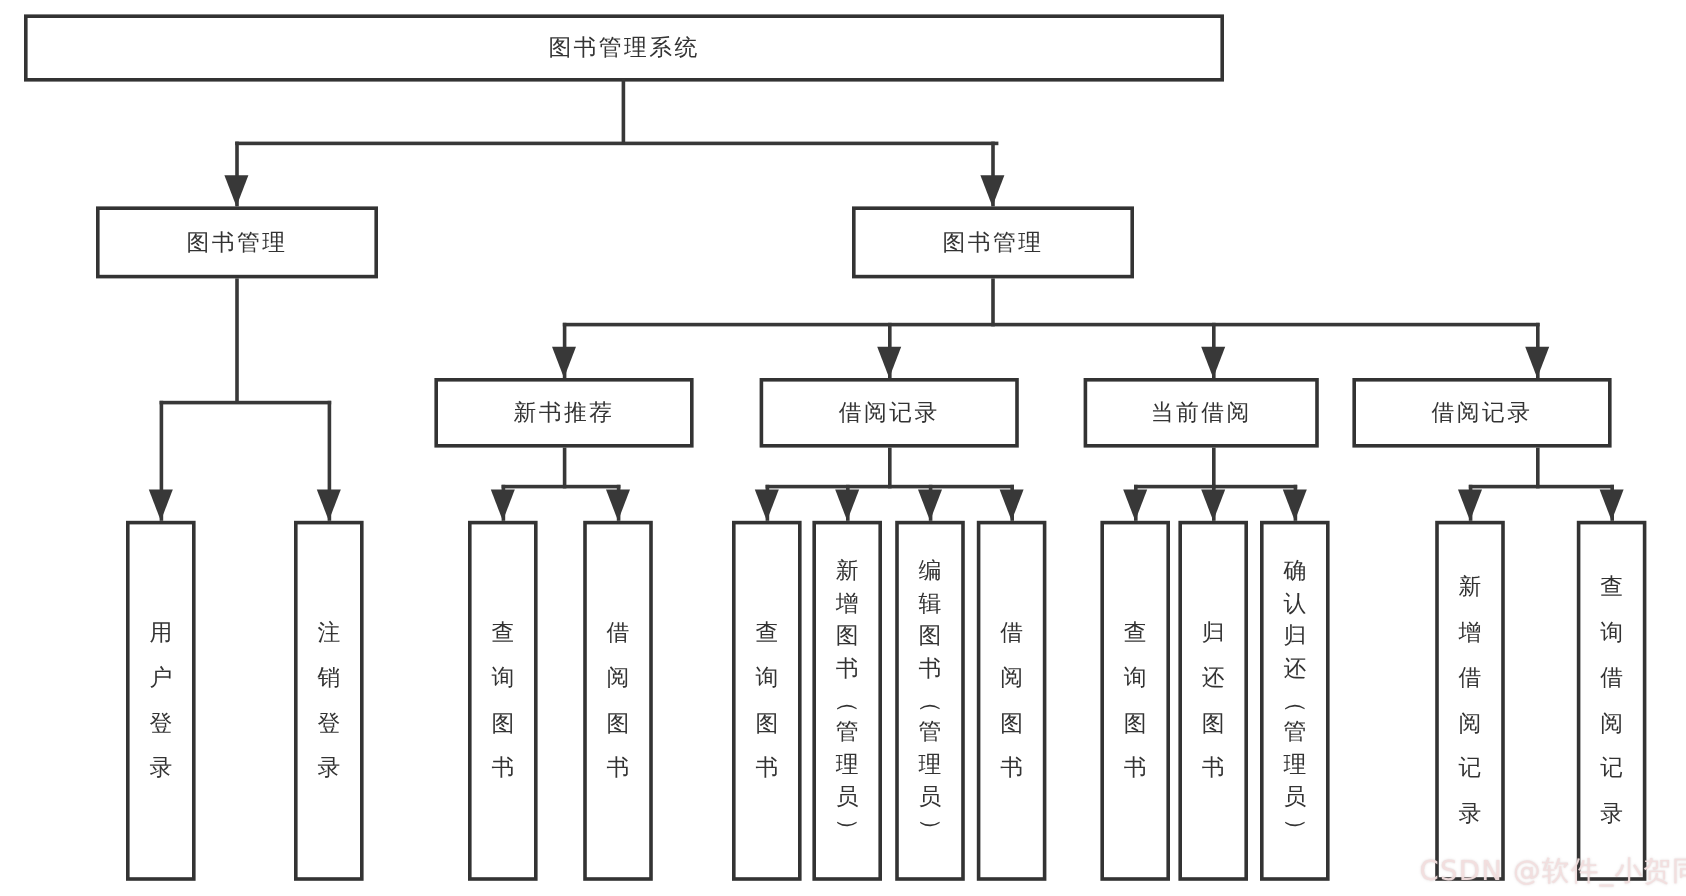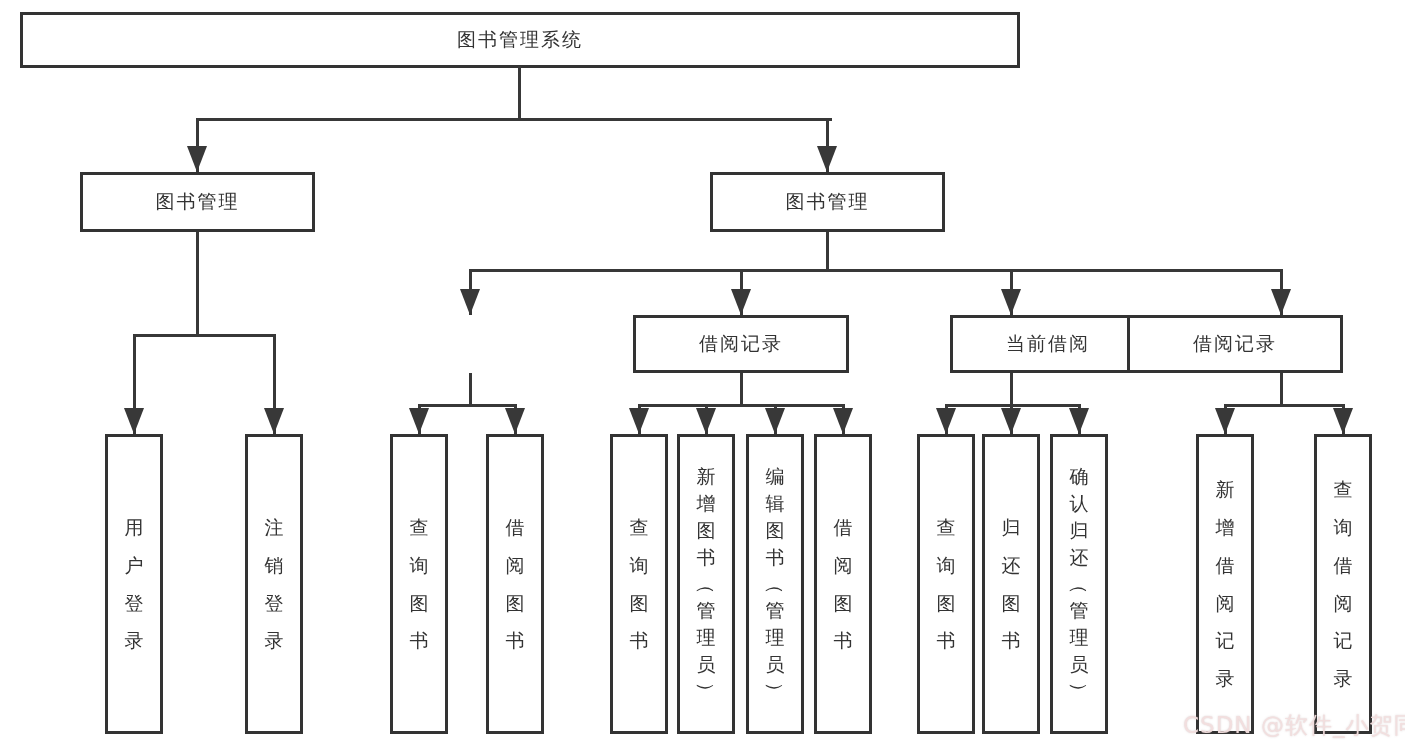--- a/index.html
+++ b/index.html
@@ -59,24 +59,27 @@
     <span>图书管理系统</span>
   </div>
 
   <div class="node hnode" style="left:80px;top:172px;width:235px;height:60px">
     <span>图书管理</span>
   </div>
   <div class="node hnode" style="left:710px;top:172px;width:235px;height:60px">
     <span>图书管理</span>
   </div>
 
+  <div class="node hnode" style="left:362px;top:315px;width:216px;height:58px">
+    <span>新书推荐</span>
+  </div>
   <div class="node hnode" style="left:633px;top:315px;width:216px;height:58px">
     <span>借阅记录</span>
   </div>
-  <div class="node hnode" style="left:950px;top:315px;width:196px;height:58px">
+  <div class="node hnode" style="left:903px;top:315px;width:196px;height:58px">
     <span>当前借阅</span>
   </div>
   <div class="node hnode" style="left:1127px;top:315px;width:216px;height:58px">
     <span>借阅记录</span>
   </div>
 
   <div class="node leaf" style="left:105px">
     <div class="vtext">
         <span class="vchar">用</span>
         <span class="vchar">户</span>

